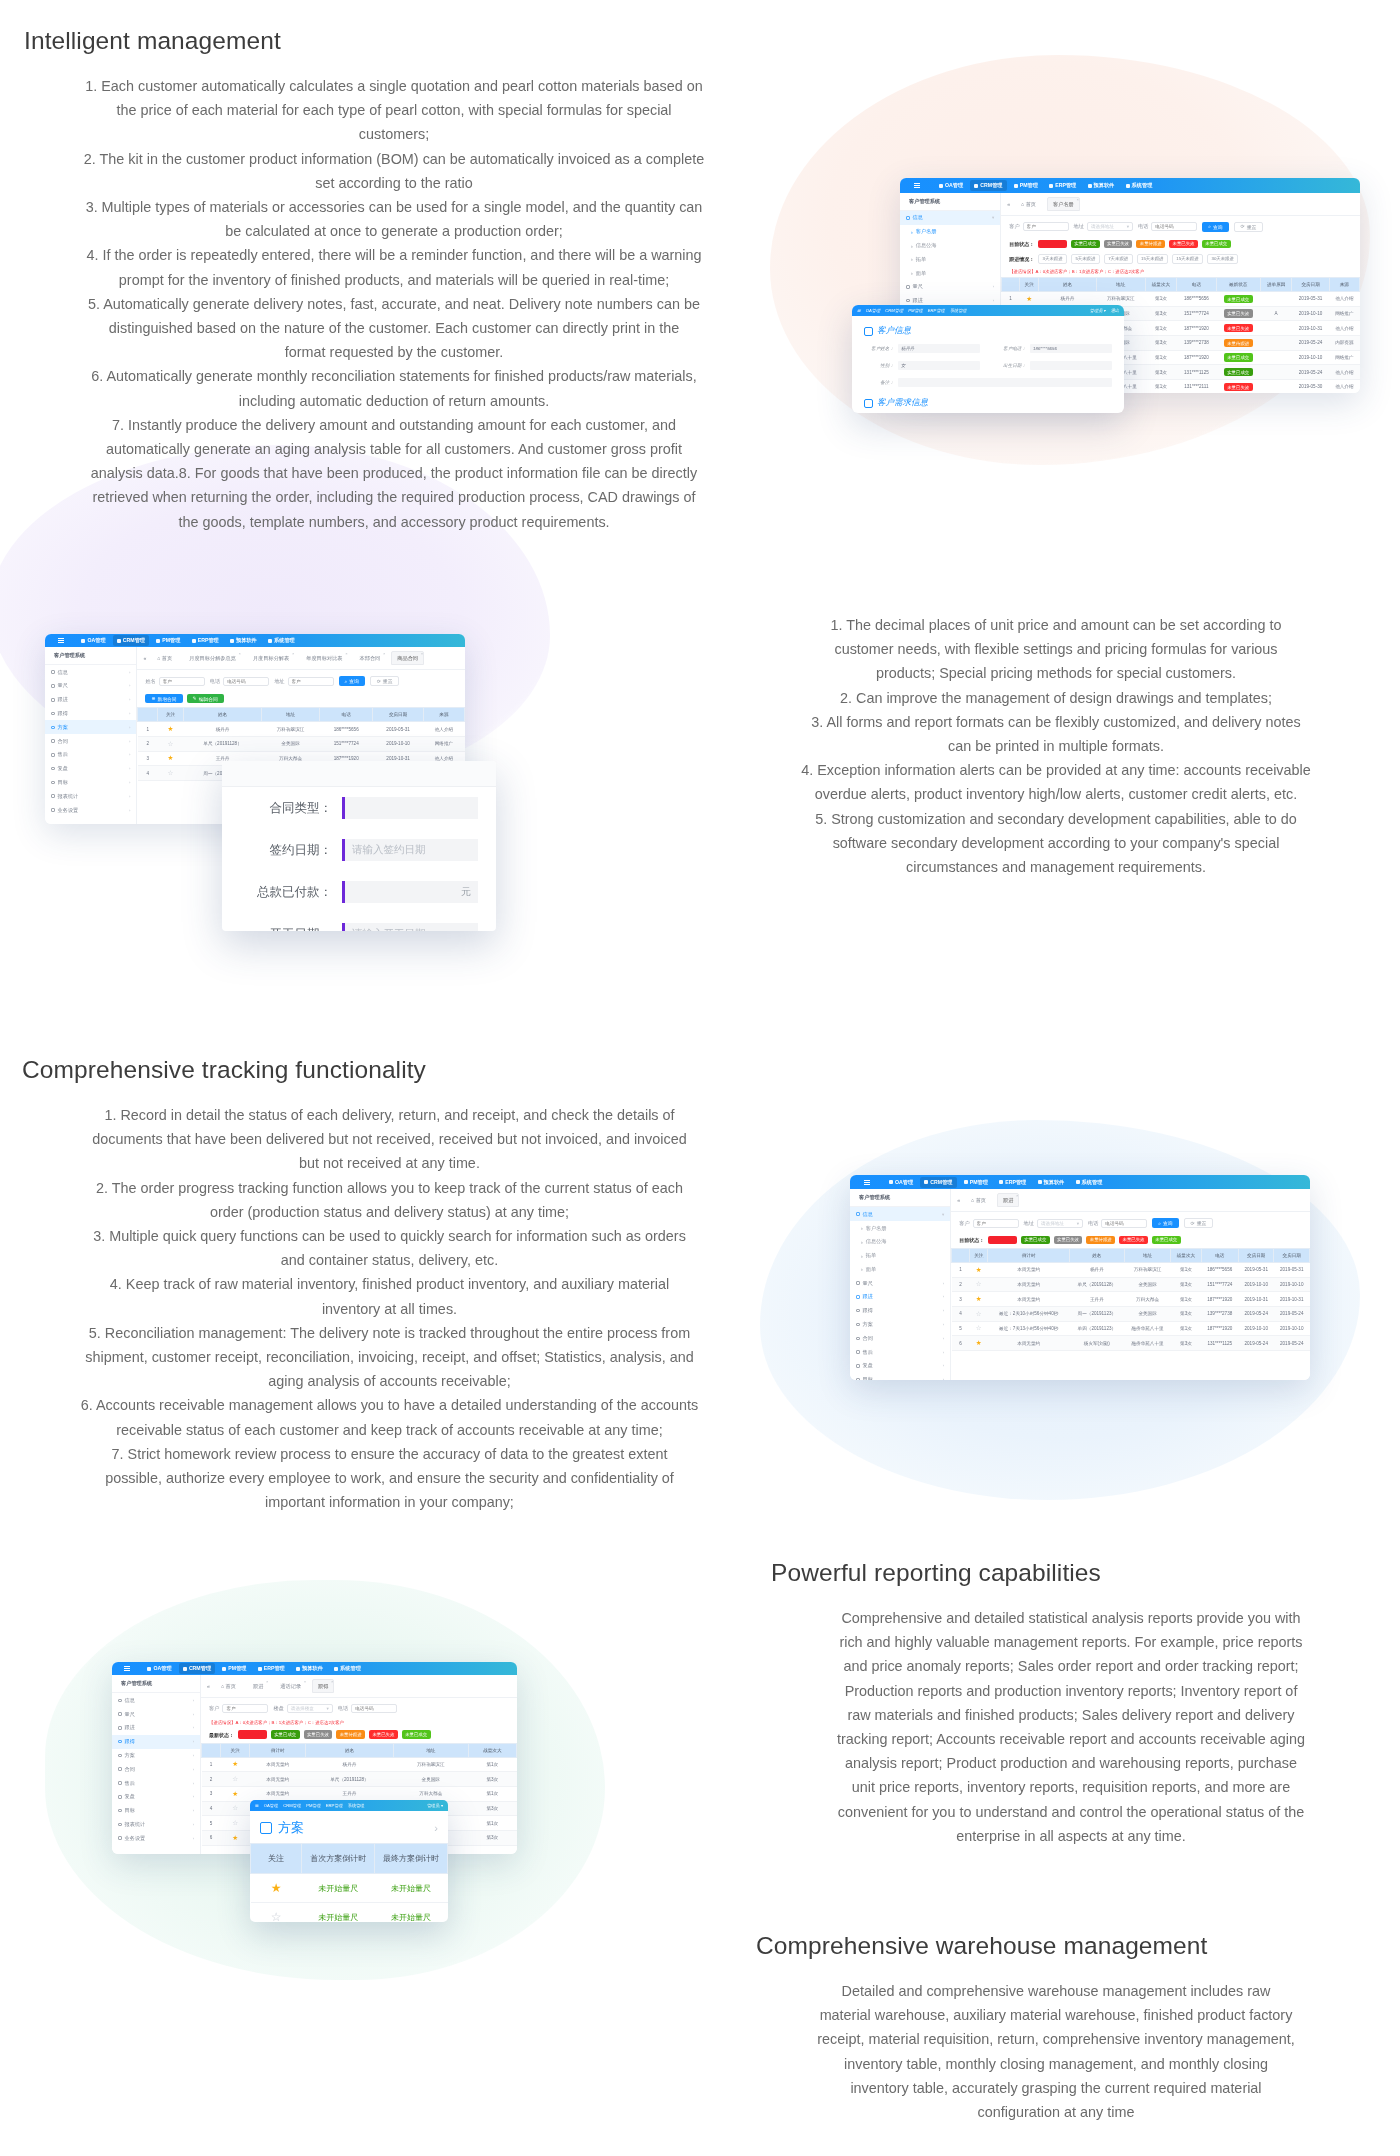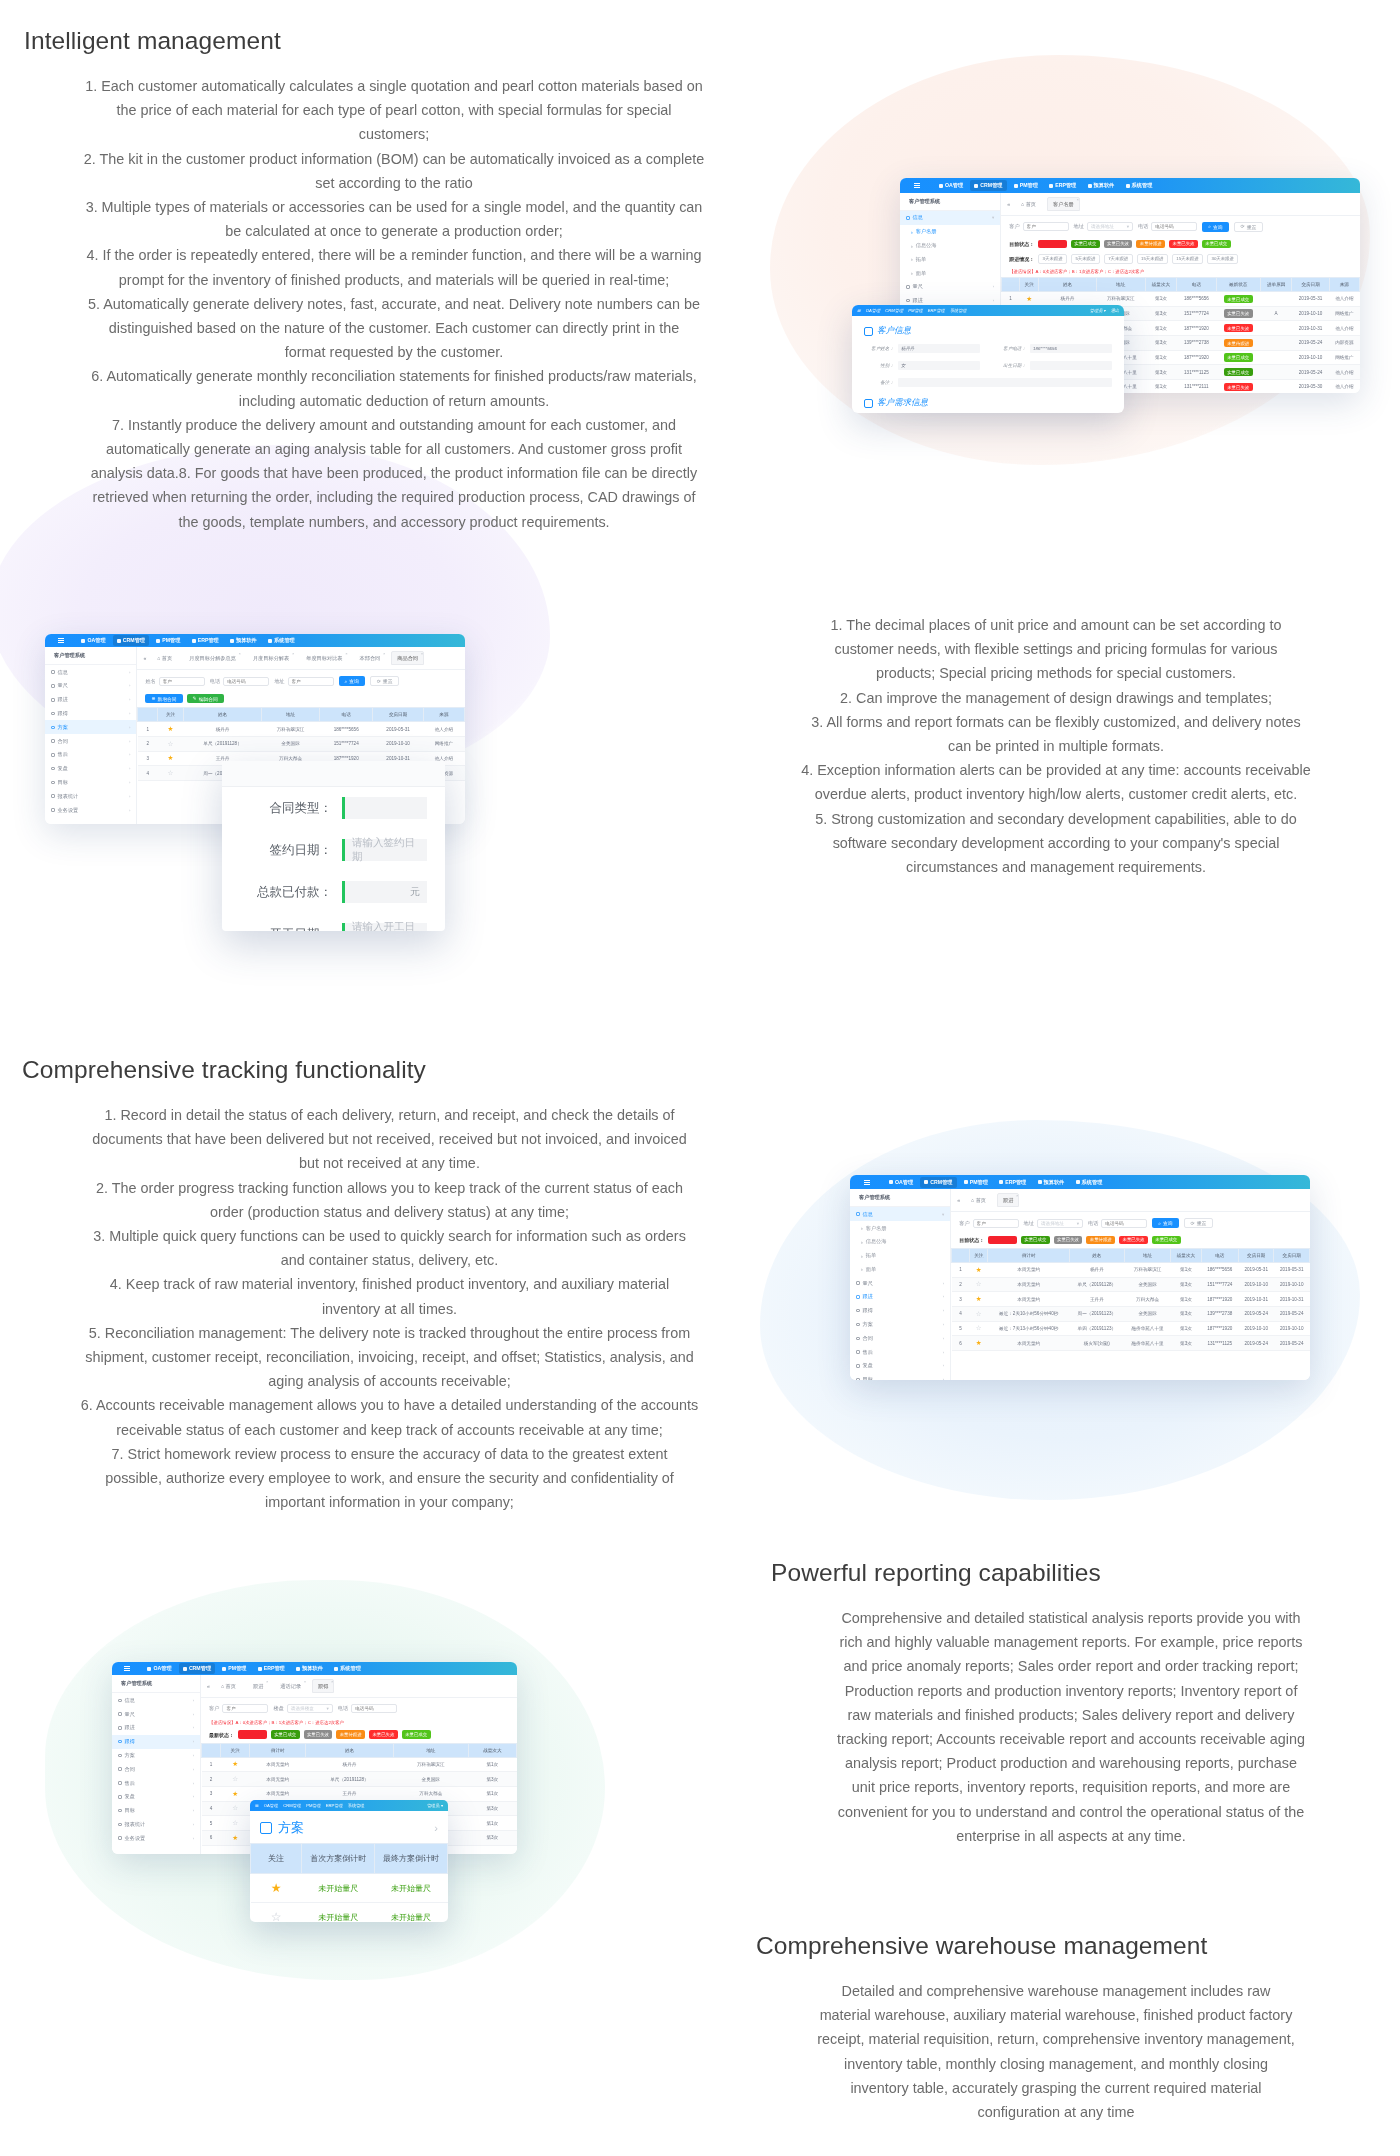--- a/index.html
+++ b/index.html
@@ -175,21 +175,21 @@
   .dlg .f { display:flex; align-items:center; gap:4px; flex:1; }
   .dlg .f label { font-size:4.6px; color:#8a9099; white-space:nowrap; width:30px; text-align:right; }
   .dlg .f .inp { flex:1; height:9px; background:#f4f5f7; border-radius:1px; font-size:4.4px; color:#6b7280; display:flex; align-items:center; padding:0 3px; }
   .dlg .f.wide .inp { }
 
   
   .formdlg { position:absolute; background:#fff; border-radius:4px; box-shadow:0 14px 40px rgba(40,70,120,.22); z-index:9; overflow:hidden; }
   .formdlg .fhead { height:26px; background:#fafbfc; border-bottom:1px solid #eef0f3; }
   .formdlg .frw { display:flex; align-items:center; gap:10px; padding:0 18px; height:42px; }
   .formdlg .frw label { font-size:12.5px; color:#5a6068; width:92px; text-align:right; white-space:nowrap; }
-  .formdlg .frw .ctl { flex:1; height:22px; background:#f3f4f6; border-left:3px solid #22c55e; display:flex; align-items:center; padding:0 7px; font-size:10.5px; color:#b9bec6; position:relative; }
+  .formdlg .frw .ctl { flex:1; height:22px; background:#f3f4f6; border-left:3px solid #6d28d9; display:flex; align-items:center; padding:0 7px; font-size:10.5px; color:#b9bec6; position:relative; }
   .formdlg .frw .ctl .unit { margin-left:auto; color:#9aa0a8; font-size:10px; }
 
   
   .planpop { position:absolute; background:#fff; border-radius:5px; box-shadow:0 12px 34px rgba(40,70,120,.20); z-index:9; overflow:hidden; }
   .planpop .ptop { height:11px; background:linear-gradient(90deg,#1890ff,#35b8d8); display:flex; align-items:center; gap:5px; padding:0 5px; color:#fff; font-size:4.2px; }
   .planpop .ptop .r { margin-left:auto; display:flex; gap:4px; }
   .planpop .ptitle { display:flex; align-items:center; gap:6px; padding:8px 10px 6px; color:#1890ff; font-size:13px; }
   .planpop .ptitle .bx { width:12px;height:12px;border:1.5px solid #1890ff;border-radius:2px; }
   .planpop .ptitle .chev { margin-left:auto; color:#c3c8d0; font-size:11px; }
   .planpop table { width:100%; border-collapse:collapse; font-size:8px; }
@@ -700,21 +700,21 @@
               <td>139****2738</td>
               <td>2019-05-24</td>
               <td>内部资源</td>
             </tr>
           </tbody>
       </table>
     </div>
   </div>
 </div>
 
-<div class="formdlg" style="left:222px; top:761px; width:223px; height:170px;">
+<div class="formdlg" style="left:222px; top:761px; width:274px; height:170px;">
   <div class="fhead"></div>
   <div class="frw">
     <label>合同类型：</label>
     <span class="ctl"></span>
   </div>
   <div class="frw">
     <label>签约日期：</label>
     <span class="ctl">请输入签约日期</span>
   </div>
   <div class="frw">

